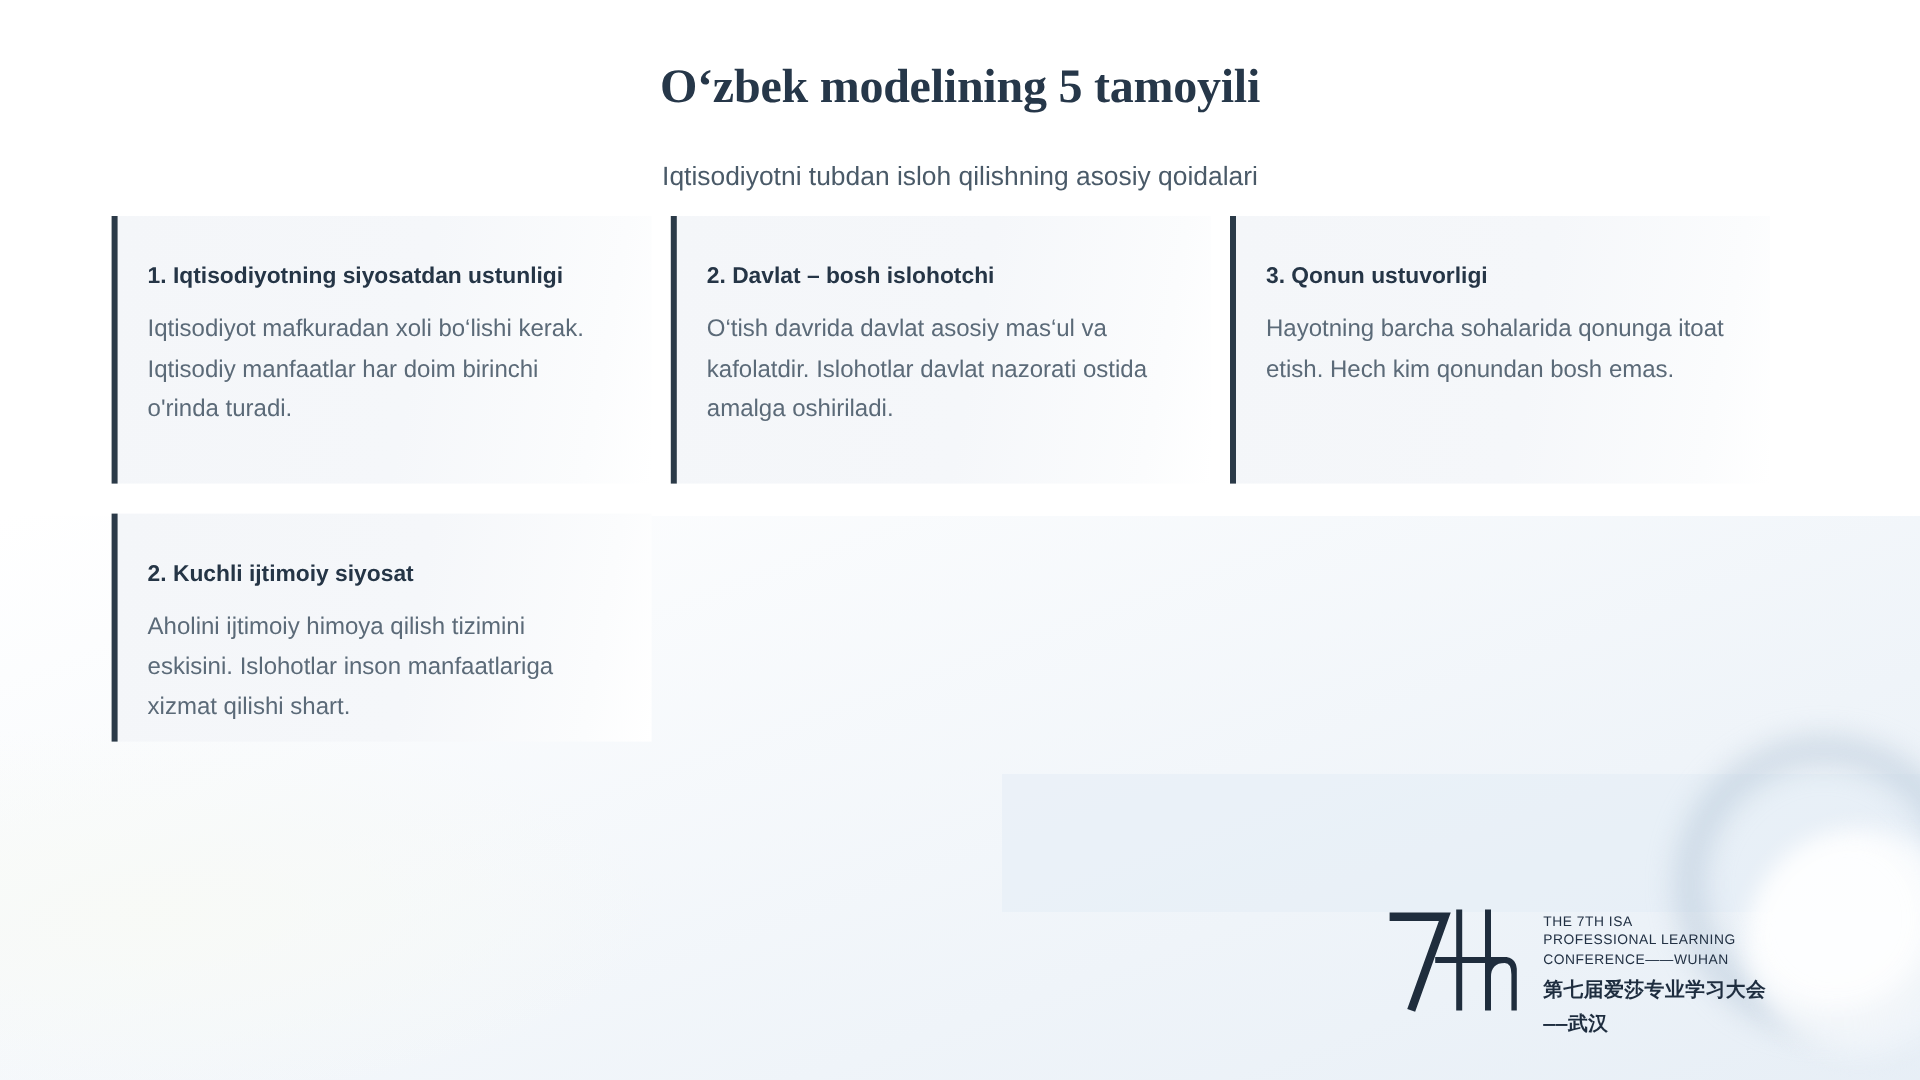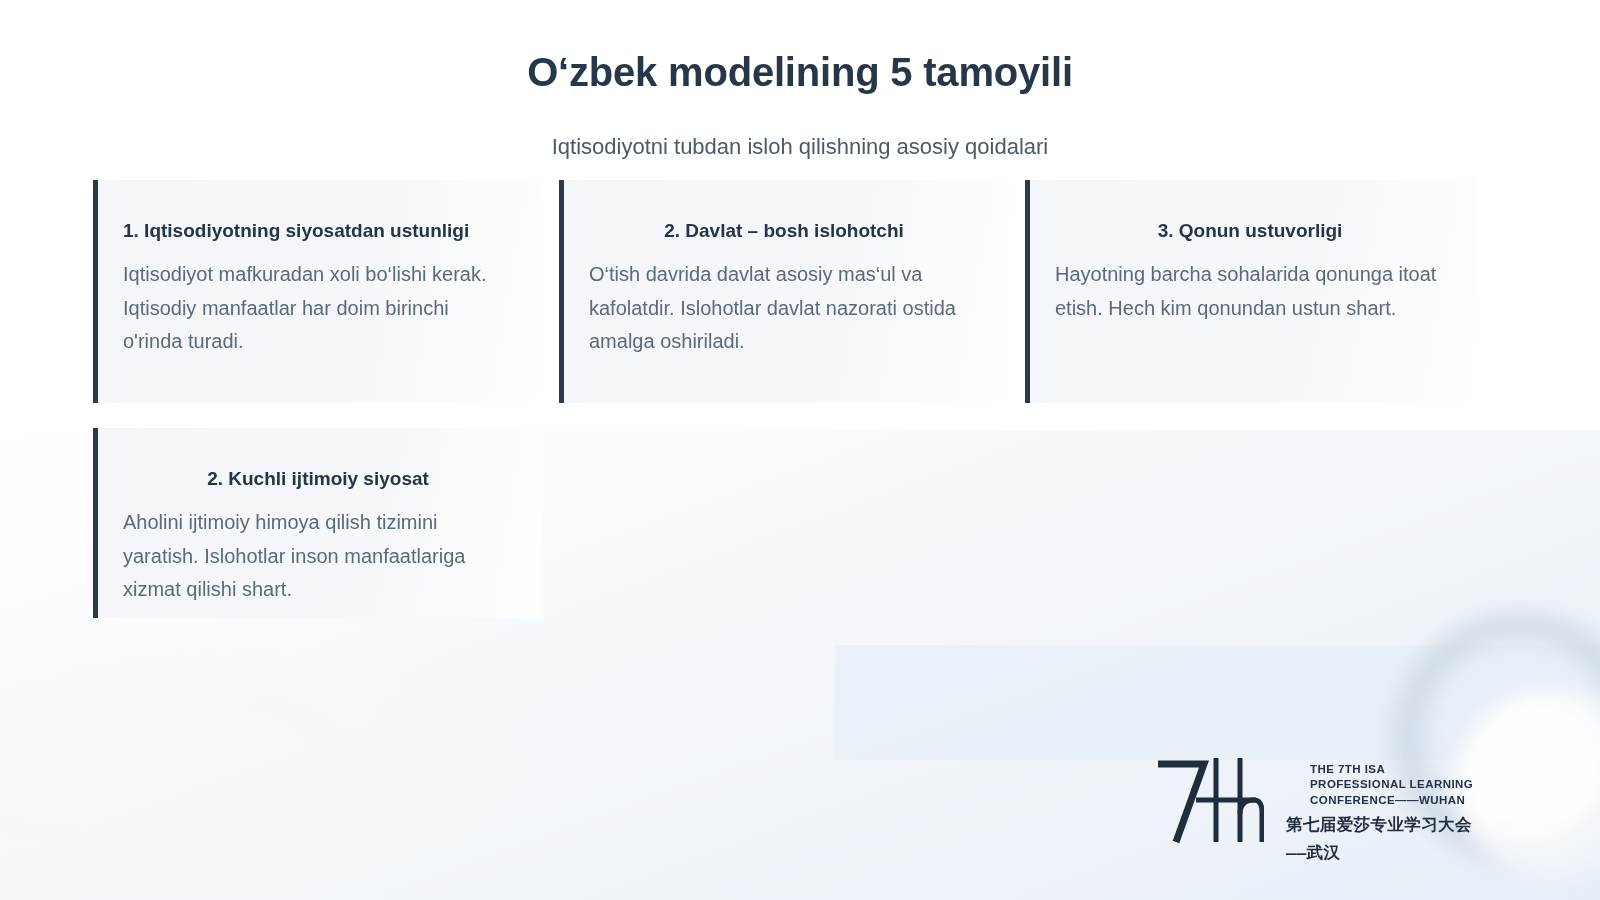--- a/index.html
+++ b/index.html
@@ -95,20 +95,21 @@
     width: 1600px;
     text-align: center;
   }
 
   .slide-title {
     font-size: 40px;
     font-weight: bold;
     color: #263749;
     letter-spacing: -0.2px;
     line-height: 1.2;
+    font-family: Liberation Serif, serif;
   }
 
   .slide-subtitle {
     margin-top: 37px;
     font-size: 22px;
     font-weight: normal;
     color: #4a5a68;
     line-height: 1.3;
   }
 
@@ -144,21 +145,21 @@
   .card.r2 { height: 190px; }
 
   .card-title {
     font-size: 19px;
     font-weight: bold;
     color: #253546;
     line-height: 1.42;
     margin-bottom: 13px;
   }
 
-  .card-title.center { text-align: center; }
+  .card-title.center { text-align: left; }
 
   .card-body {
     font-size: 20px;
     color: #5b6a78;
     line-height: 1.68;
   }
 
   
   .logo {
     position: absolute;
@@ -174,26 +175,25 @@
     height: 88px;
     flex: 0 0 auto;
   }
 
   .logo-text {
     padding-top: 6px;
   }
 
   .logo-en {
     font-size: 11.5px;
-    font-weight: bold;
+    font-weight: normal;
     color: #223144;
     line-height: 1.33;
     letter-spacing: 0.45px;
     white-space: nowrap;
-    margin-left: 24px;
   }
 
   .logo-cn {
     margin-top: 7px;
     font-family: Liberation Mono, monospace;
     font-size: 16.5px;
     font-weight: bold;
     color: #1e2d3f;
     line-height: 1.28;
     letter-spacing: 0.4px;
@@ -225,30 +225,30 @@
         <div class="card-body">Iqtisodiyot mafkuradan xoli bo‘lishi kerak. Iqtisodiy manfaatlar har doim birinchi o'rinda turadi.</div>
       </div>
 
       <div class="card r1">
         <div class="card-title center">2. Davlat – bosh islohotchi</div>
         <div class="card-body">O‘tish davrida davlat asosiy mas‘ul va kafolatdir. Islohotlar davlat nazorati ostida amalga oshiriladi.</div>
       </div>
 
       <div class="card r1">
         <div class="card-title center">3. Qonun ustuvorligi</div>
-        <div class="card-body">Hayotning barcha sohalarida qonunga itoat etish. Hech kim qonundan ustun shart.</div>
+        <div class="card-body">Hayotning barcha sohalarida qonunga itoat etish. Hech kim qonundan bosh emas.</div>
       </div>
 
     </div>
 
     <div class="card-row row-2">
 
       <div class="card r2">
         <div class="card-title center">2. Kuchli ijtimoiy siyosat</div>
-        <div class="card-body">Aholini ijtimoiy himoya qilish tizimini yaratish. Islohotlar inson manfaatlariga xizmat qilishi shart.</div>
+        <div class="card-body">Aholini ijtimoiy himoya qilish tizimini eskisini. Islohotlar inson manfaatlariga xizmat qilishi shart.</div>
       </div>
 
 
     </div>
 
   </div>
 
   <div class="logo">
 
     <svg class="logo-mark" viewBox="0 0 112 88">

